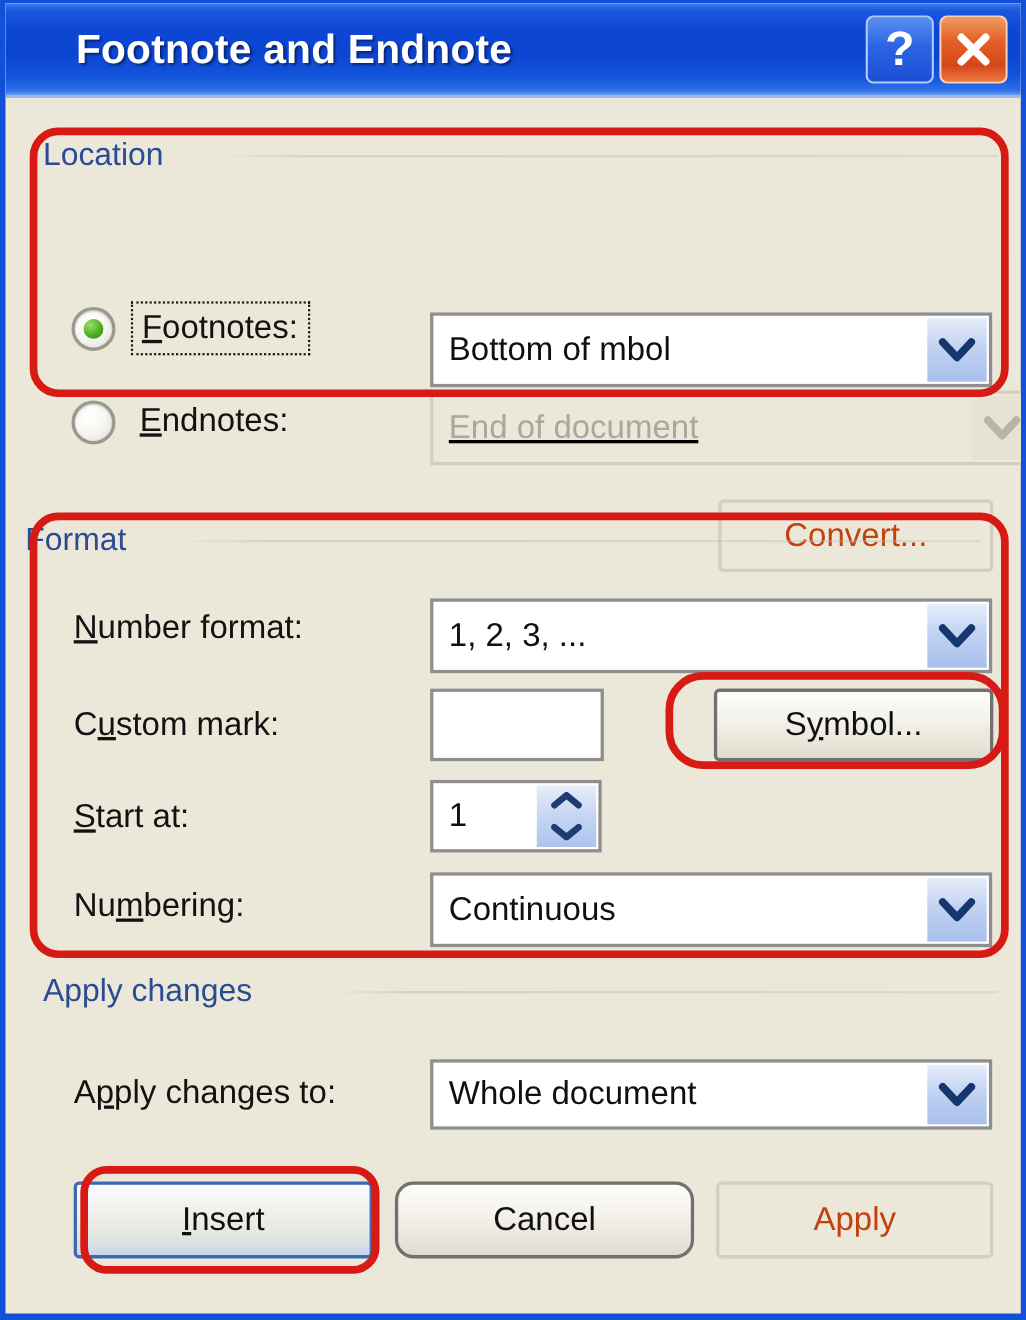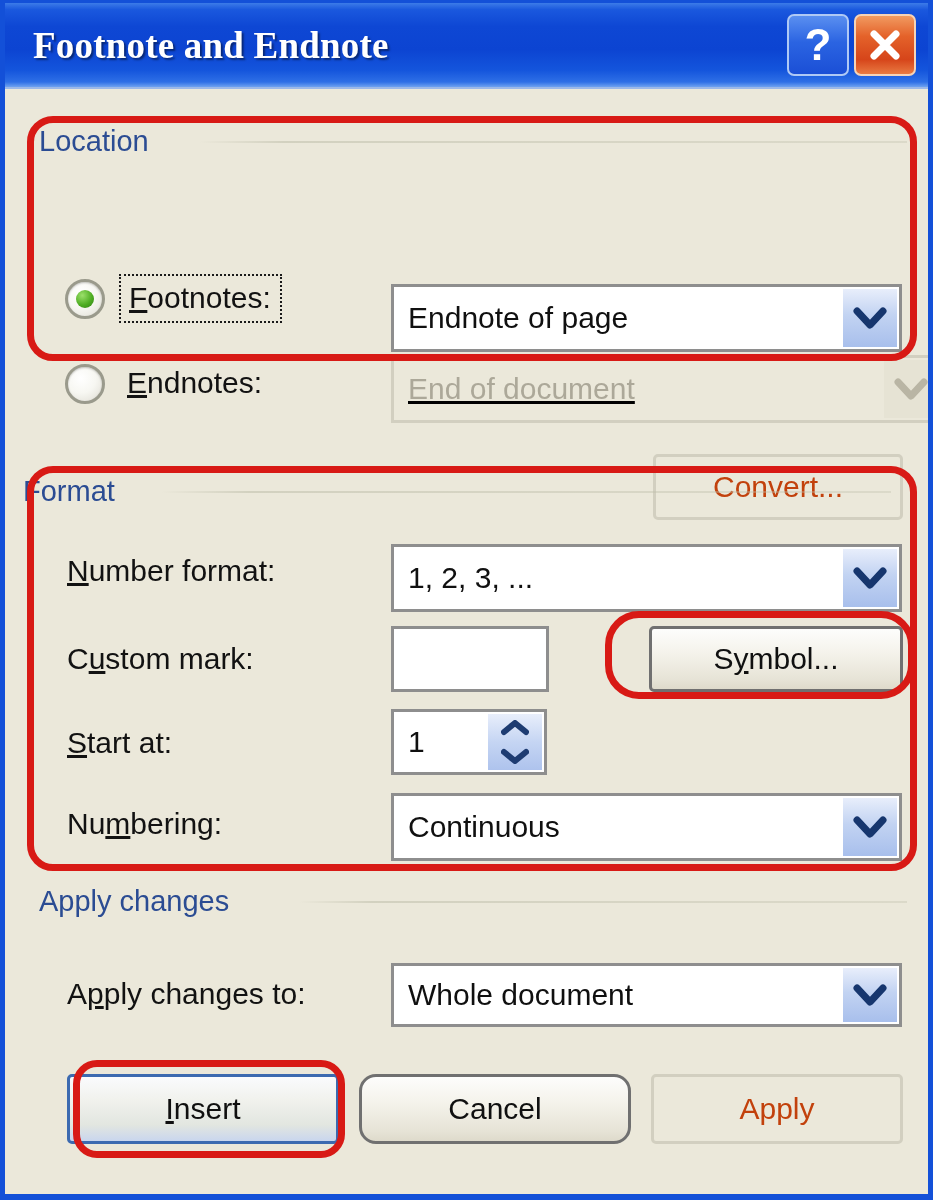--- a/index.html
+++ b/index.html
@@ -37,23 +37,24 @@
     align-items: center;
     padding: 0 12px 0 28px;
   }
   .title-text {
     flex: 1 1 auto;
     color: #ffffff;
     font-size: 37px;
     font-weight: bold;
     letter-spacing: 0.2px;
     text-shadow: 2px 2px 2px rgba(0,0,0,0.45);
-    font-family: Liberation Serif, serif;
+    font-family: Liberation Sans, sans-serif;
     white-space: nowrap;
     overflow: hidden;
+    margin-left: 36px;
   }
   .title-buttons {
     display: flex;
     align-items: center;
     gap: 5px;
     flex: 0 0 auto;
   }
   .tbtn {
     width: 62px;
     height: 62px;
@@ -287,21 +288,21 @@
     <div class="radio-row" style="left:60px; top:185px;">
       <div class="radio">
         <div class="dot"></div>
       </div>
       <div class="radio-label focused fld-label">
         <span class="ul">F</span><span>ootnotes:</span>
       </div>
     </div>
 
     <div class="combo" style="left:386px; top:195px; width:511px; height:68px;">
-      <div class="cval">Endnote of page</div>
+      <div class="cval">Bottom of mbol</div>
       <div class="carrow">
         <svg width="34" height="22" viewBox="0 0 34 22">
             <path d="M4 4 L17 18 L30 4" stroke="#16366E" stroke-width="7" fill="none" stroke-linecap="round" stroke-linejoin="round"></path>
           </svg>
       </div>
     </div>
 
     <div class="radio-row" style="left:60px; top:272px;">
       <div class="radio"></div>
       <div class="radio-label fld-label">

